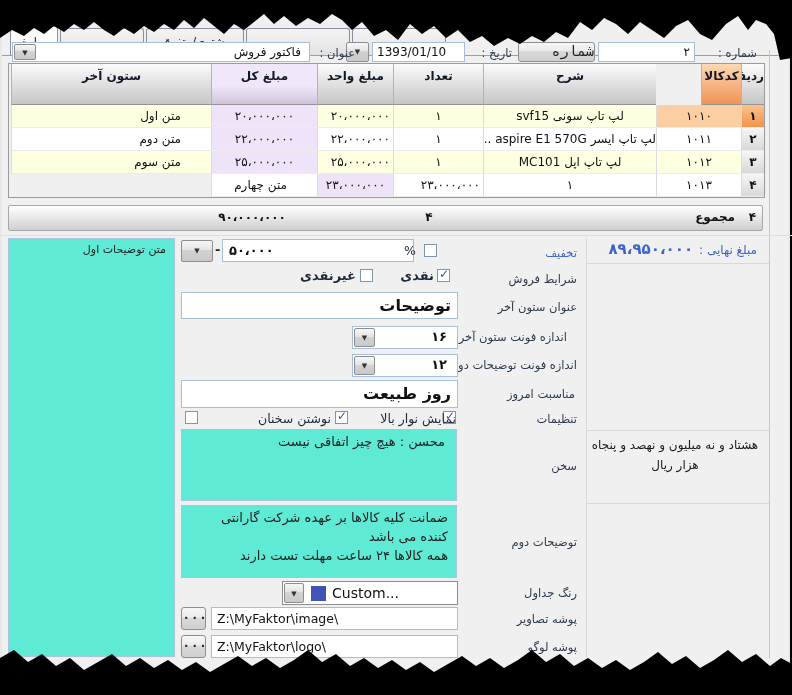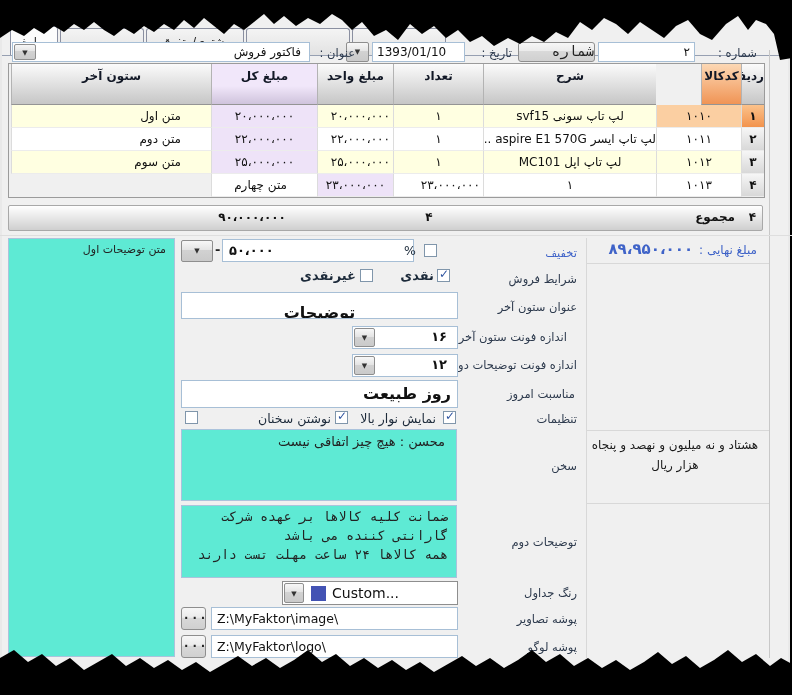--- a/index.html
+++ b/index.html
@@ -167,42 +167,42 @@
 <div class="abs" style="left:215px;top:242px;font-size:13px;font-weight:bold;color:#222;">-</div>
 <div class="inp" style="left:222px;top:239px;width:192px;height:23px;padding:3px 6px;font-size:13px;font-weight:bold;direction:ltr;text-align:left;">۵۰،۰۰۰</div>
 <div class="optlabel" style="left:404px;top:243px;">%</div>
 <div class="cb" style="left:424px;top:244px;"></div>
 
 <div class="cb on" style="left:437px;top:269px;"></div>
 <div class="cblabel" style="right:358px;top:268px;">نقدی</div>
 <div class="cb" style="left:360px;top:269px;"></div>
 <div class="cblabel" style="right:436px;top:268px;">غیرنقدی</div>
 
-<div class="inp" style="left:181px;top:292px;width:277px;height:27px;padding:10px 6px;font-size:16px;font-weight:bold;text-align:center;direction:rtl;">توضیحات</div>
+<div class="inp" style="left:181px;top:292px;width:277px;height:27px;padding:3px 6px;font-size:16px;font-weight:bold;text-align:right;direction:rtl;">توضیحات</div>
 
 <div class="inp" style="left:352px;top:326px;width:106px;height:23px;direction:rtl;">
   <span class="abs" style="right:10px;top:2px;font-size:13px;font-weight:bold;">۱۶</span>
   <span class="dropbtn abs" style="left:1px;top:1px;width:21px;height:19px;font-size:7px;line-height:19px;">▼</span>
 </div>
 <div class="inp" style="left:352px;top:354px;width:106px;height:23px;direction:rtl;">
   <span class="abs" style="right:10px;top:2px;font-size:13px;font-weight:bold;">۱۲</span>
   <span class="dropbtn abs" style="left:1px;top:1px;width:21px;height:19px;font-size:7px;line-height:19px;">▼</span>
 </div>
 
 <div class="inp" style="left:181px;top:380px;width:277px;height:28px;padding:3px 6px;font-size:16px;font-weight:bold;text-align:right;direction:rtl;">روز طبیعت</div>
 
 <div class="cb on" style="left:443px;top:411px;"></div>
-<div class="optlabel" style="right:356px;top:411px;">نمایش نوار بالا</div>
+<div class="optlabel" style="right:336px;top:411px;">نمایش نوار بالا</div>
 <div class="cb on" style="left:335px;top:411px;"></div>
 <div class="optlabel" style="right:461px;top:411px;">نوشتن سخنان</div>
 <div class="cb" style="left:185px;top:411px;"></div>
 
 <div class="textarea" style="left:181px;top:429px;width:276px;height:72px;padding:4px 11px;font-size:13px;">محسن : هیچ چیز اتفاقی نیست</div>
 
-<div class="textarea" style="left:181px;top:505px;width:276px;height:73px;padding:3px 8px;font-size:13px;line-height:1.45;font-family:Liberation Mono, monospace;">
+<div class="textarea" style="left:181px;top:505px;width:276px;height:73px;padding:3px 8px;font-size:13px;line-height:1.45;">
   <div>ضمانت کلیه کالاها بر عهده شرکت گارانتی کننده می باشد</div>
   <div>همه کالاها ۲۴ ساعت مهلت تست دارند</div>
 </div>
 
 <div class="inp" style="left:282px;top:581px;width:176px;height:24px;border-color:#8e8e8e;display:flex;align-items:center;gap:6px;padding:0;">
   <span class="dropbtn" style="width:20px;height:20px;margin:1px;font-size:7px;line-height:20px;flex:none;">▼</span>
   <span id="color-swatch" style="width: 15px; height: 15px; flex: 0 0 auto; display: inline-block; background: rgb(67, 83, 180);"></span>
   <span style="font-size:14px;color:#111;">Custom...</span>
 </div>
 

